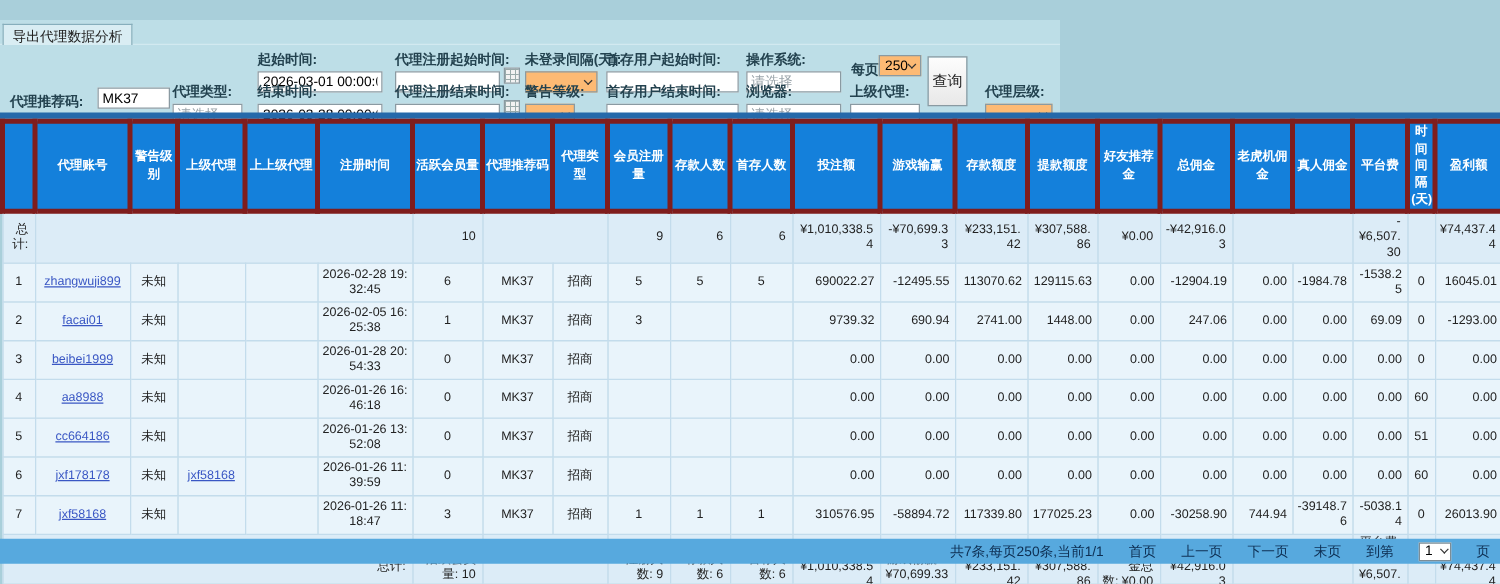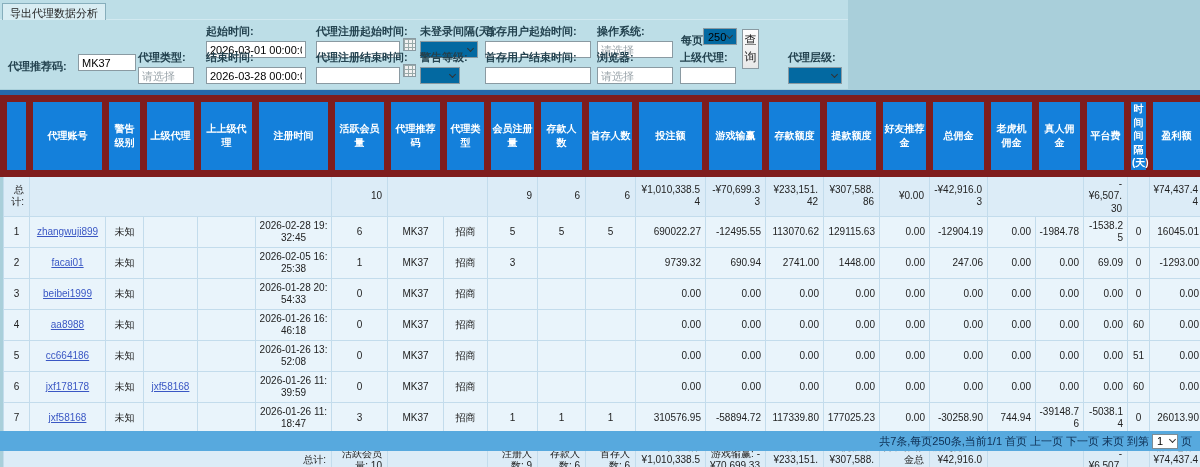--- a/index.html
+++ b/index.html
@@ -6,65 +6,65 @@
   html,body { width:1200px; height:467px; }
   body {
     font-family: "Liberation Sans", "DejaVu Sans", sans-serif;
     background: var(--page-bg, #a9cfda);
     overflow: hidden;
   }
   #page { position: relative; width: 1200px; height: 467px; }
 
   
   .form-panel {
-    position: absolute; left: 0; top: 0; width: 848px; height: 89px;
+    position: absolute; left: 0; top: 16px; width: 848px; height: 89px;
     background: var(--panel-bg, #bddee7);
   }
   .tab-bar { position:absolute; left:0; top:0; right:0; height:20px; border-bottom:1px solid #d2e9f0; }
   .tab {
     position: absolute; left: 2px; top: 3px; height: 17px;
     background: #d9edf3; border: 1px solid #86aebc; border-bottom: none;
     font-size: 11px; color: #222; padding: 2px 7px 0 7px; cursor: default;
   }
   .field { position: absolute; }
   .flabel { font-size: 11px; font-weight: bold; color: #23424f; white-space: nowrap; margin-bottom: 2px; }
   .finput {
     display: block; height: 17px; border: 1px solid #8a9aa2; background: #fff;
     font-size: 11px; color: #000; padding: 0 3px; font-family: inherit;
   }
   .finput::placeholder { color: #9aa4aa; }
   .selbox {
-    height: 17px; border: 1px solid #8a9aa2; background: #0369a1;
+    height: 17px; border: 1px solid #8a9aa2; background: #fdba74;
     display: flex; align-items: center; justify-content: space-between; padding: 0 4px;
     font-size: 11px; color: #000; cursor: default;
   }
   .chev {
     width: 5px; height: 5px; border-right: 1.6px solid #333; border-bottom: 1.6px solid #333;
     transform: rotate(45deg); margin-top: -3px; flex: 0 0 auto;
   }
   .calbtn {
     position: absolute; width: 13px; height: 13px; background: #f2f2f2;
     border: 1px solid #8a9aa2; cursor: pointer;
     background-image:
       repeating-linear-gradient(to right, #9aa 0 1px, transparent 1px 4px),
       repeating-linear-gradient(to bottom, #9aa 0 1px, transparent 1px 4px);
   }
   .query-btn {
-    position: absolute; left: 742px; top: 29px; width: 17px; height: 40px;
+    position: absolute; left: 742px; top: 29px; width: 32px; height: 40px;
     background: linear-gradient(#fdfdfd, #e8e8e8); border: 1px solid #8a9aa2;
     font-size: 12px; color: #222; cursor: pointer; font-family: Liberation Sans, sans-serif;
   }
   .inline-label { display:inline-block; vertical-align: middle; }
 
   
   .table-topstrip { position: absolute; left: 0; top: 90px; width: 1200px; height: 5px; background: #2569aa; }
   table { position: absolute; left: 0; top: 95px; width: 1200px; border-collapse: collapse; table-layout: fixed; }
   th {
     background: var(--header-blue, #1480db); color: #fff; font-size: 10px; font-weight: bold;
-    border: 7px solid #7f1d1d; height: 62px; text-align: center; vertical-align: middle;
+    border: 4px solid #7f1d1d; height: 62px; text-align: center; vertical-align: middle;
     padding: 0 1px; line-height: 1.35; word-break: break-all;
   }
   td {
     font-size: 10px; color: #222; border: 1px solid #c3dcec; vertical-align: middle;
     padding: 1px 3px; text-align: center; word-break: break-all; line-height: 1.25;
   }
   tr.data-row td { background: var(--row-bg, #e9f4fb); height: 31px; }
   tr.totals-row td { background: var(--totals-bg, #dcecf7); white-space: pre-line; }
   tr.totals-row.top td { height: 28px; }
   tr.totals-row.bottom td { height: 30px; font-size: 10px; }
@@ -72,21 +72,21 @@
   td.al { text-align: left; padding-left: 4px; }
   td.ac { text-align: center; }
   td.num { text-align: right; padding-right: 4px; }
   a.cell-link { color: #3a57c4; text-decoration: underline; cursor: pointer; }
 
   
   .pagination {
     position: absolute; left: 0; top: 431px; width: 1200px; height: 20px;
     background: var(--pag-bg, #57a9de);
     display: flex; align-items: center; justify-content: flex-end;
-    font-size: 11px; color: #0d2e52; padding-right: 8px; gap: 3px;
+    font-size: 11px; color: #0d2e52; padding-right: 8px; gap: 20px;
   }
   .pagination .plink { cursor: pointer; }
   .page-sel {
     background: #fff; border: 1px solid #7d8d96; height: 15px; min-width: 26px;
     display: inline-flex; align-items: center; justify-content: space-between;
     padding: 0 2px 0 4px; font-size: 11px; color: #000; cursor: pointer;
   }
   .page-sel .chev { border-color: #333; }
 </style>
 </head>

